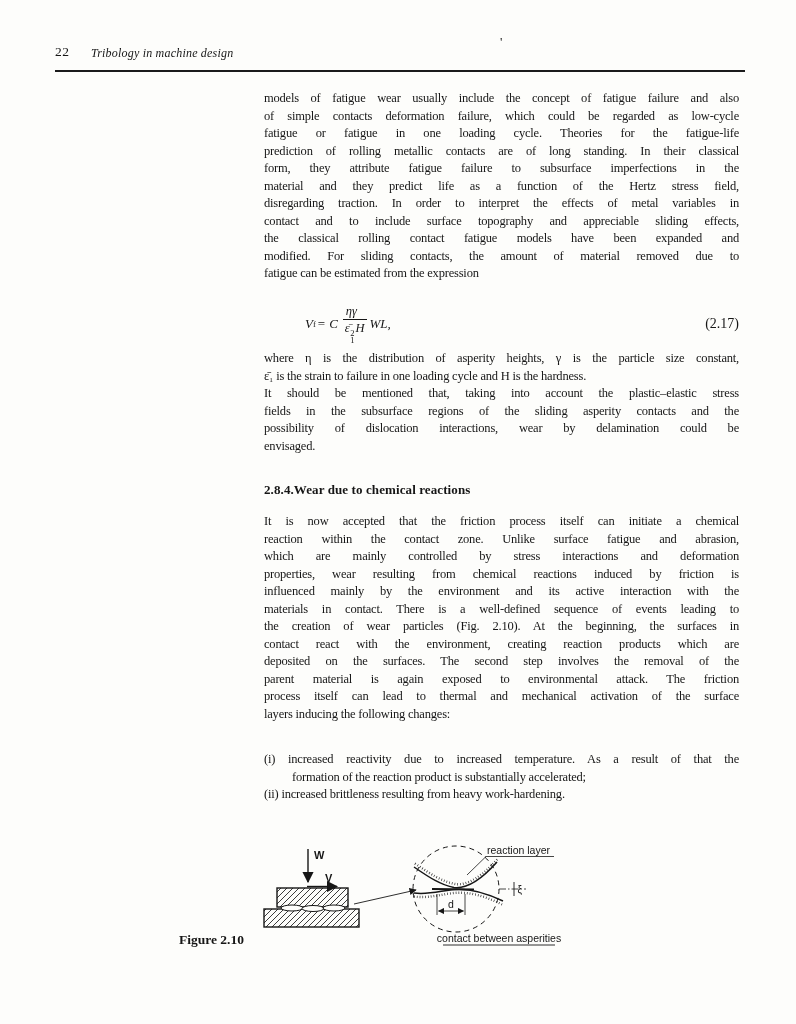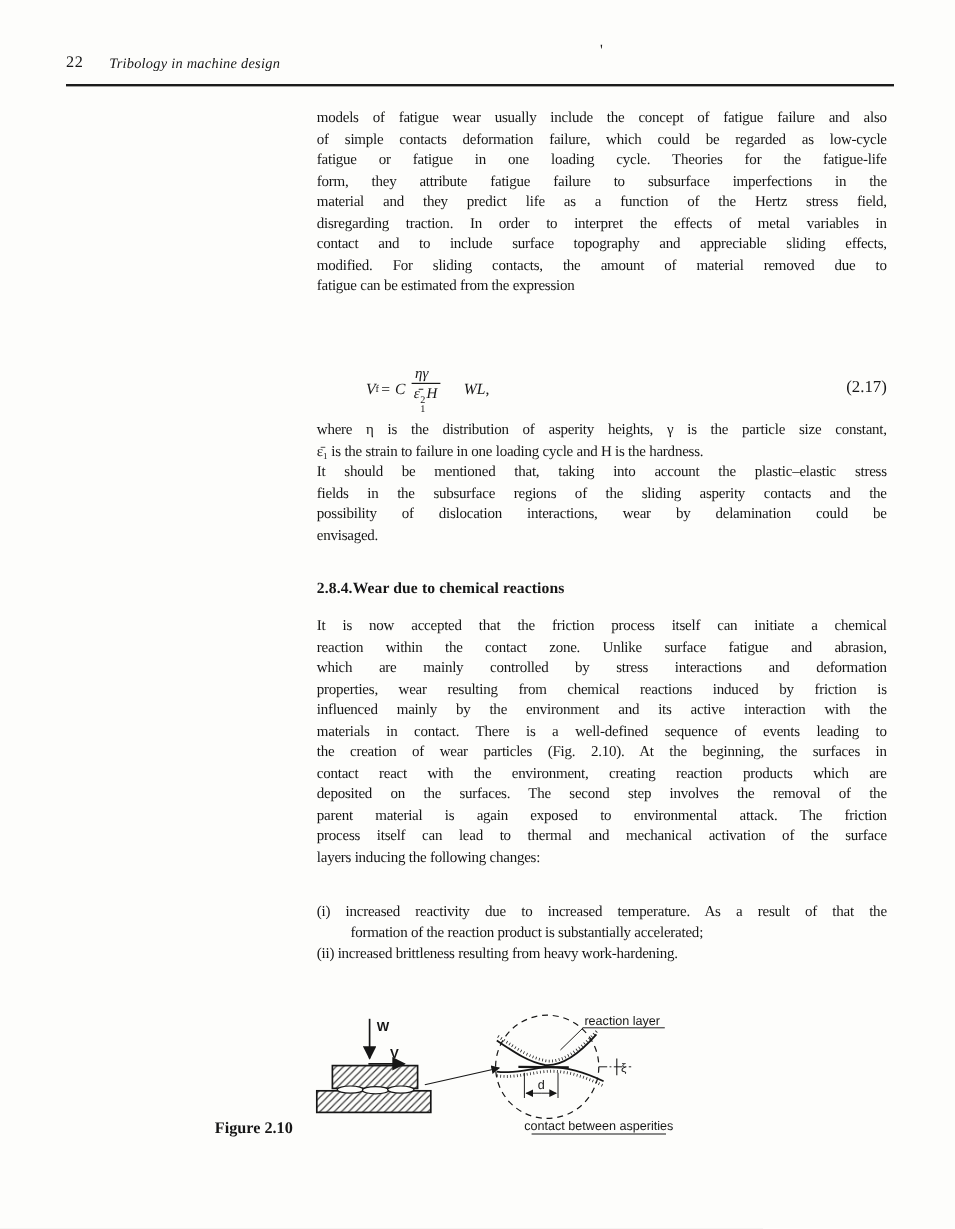--- a/index.html
+++ b/index.html
@@ -21,21 +21,21 @@
   }
   .pline.last{text-align-last:left;}
   .pline.indent{padding-left:28px;}
   
   #equation{position:absolute;left:264px;top:302px;width:475px;height:44px;
     display:flex;align-items:center;font-size:13px;}
   #equation .eq-ind{width:41px;}
   #equation i{font-style:italic;}
   #equation .rel{margin:0 4px 0 2px;}
   #equation .coeff{margin-right:5px;}
-  #equation .tail{margin-left:20px;}
+  #equation .tail{margin-left:3px;}
   .frac{display:inline-block;text-align:left;vertical-align:middle;}
   .frac .num{display:block;padding:0 3px 1px 3px;font-size:12.5px;line-height:13px;}
   .frac .bar{display:block;height:0;border-top:1.2px solid #161616;}
   .frac .den{display:block;padding:1px 2px 0 2px;font-size:12.5px;line-height:14px;}
   .vsub{font-size:8.5px;vertical-align:-3px;}
   .ss{display:inline-flex;flex-direction:column;align-items:flex-start;
       font-size:8.5px;line-height:7px;vertical-align:-4px;margin:0 1px 0 .5px;font-style:normal;}
   .eq-space{flex:1;}
   .eq-number{font-size:14px;}
   
@@ -53,24 +53,26 @@
 
   <div id="page-number">22</div>
   <div id="running-head">Tribology in machine design</div>
   <div id="header-rule"></div>
   <div id="scan-artifact">'</div>
 
   <div class="col" style="top:90px">
     <div class="pline">models of fatigue wear usually include the concept of fatigue failure and also</div>
     <div class="pline">of simple contacts deformation failure, which could be regarded as low-cycle</div>
     <div class="pline">fatigue or fatigue in one loading cycle. Theories for the fatigue-life</div>
+    <div class="pline">prediction of rolling metallic contacts are of long standing. In their classical</div>
     <div class="pline">form, they attribute fatigue failure to subsurface imperfections in the</div>
     <div class="pline">material and they predict life as a function of the Hertz stress field,</div>
     <div class="pline">disregarding traction. In order to interpret the effects of metal variables in</div>
     <div class="pline">contact and to include surface topography and appreciable sliding effects,</div>
+    <div class="pline">the classical rolling contact fatigue models have been expanded and</div>
     <div class="pline">modified. For sliding contacts, the amount of material removed due to</div>
     <div class="pline last">fatigue can be estimated from the expression</div>
   </div>
 
   <div id="equation">
     <span class="eq-ind"></span>
     <i>V</i>
       <span class="vsub">f</span>
     <span class="rel">=</span>
     <i class="coeff">C</i>

